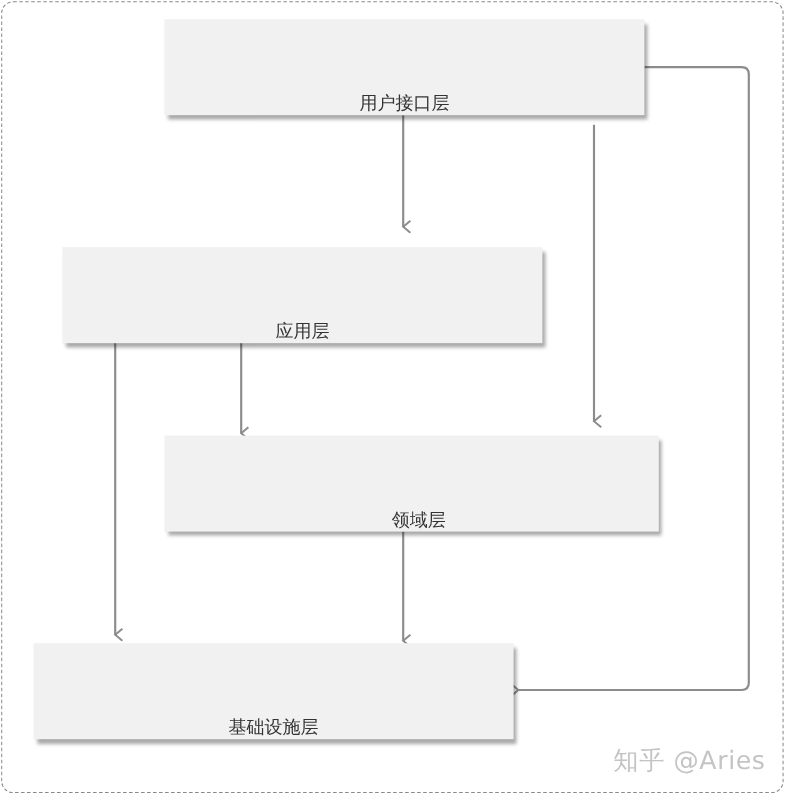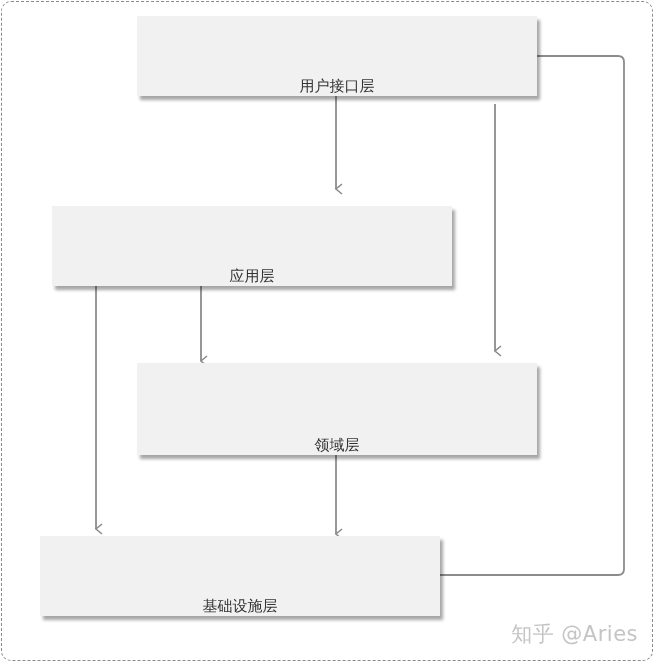--- a/index.html
+++ b/index.html
@@ -46,21 +46,21 @@
 </svg>
 
 <div class="box" style="left:137px; top:16px; width:400px; height:80px;">
   <span>用户接口层</span>
 </div>
 
 <div class="box" style="left:28px; top:206px; width:400px; height:80px;margin-left:24px;">
   <span>应用层</span>
 </div>
 
-<div class="box" style="left:137px; top:363px; width:400px; height:92px;">
+<div class="box" style="left:137px; top:363px; width:400px; height:80px;padding-left:12px;">
   <span>领域层</span>
 </div>
 
-<div class="box" style="left:28px; top:536px; width:400px; height:80px;margin-left:12px;">
+<div class="box" style="left:28px; top:536px; width:400px; height:80px;">
   <span>基础设施层</span>
 </div>
 
 <div class="watermark">知乎 @Aries</div>
 
 </body></html>

